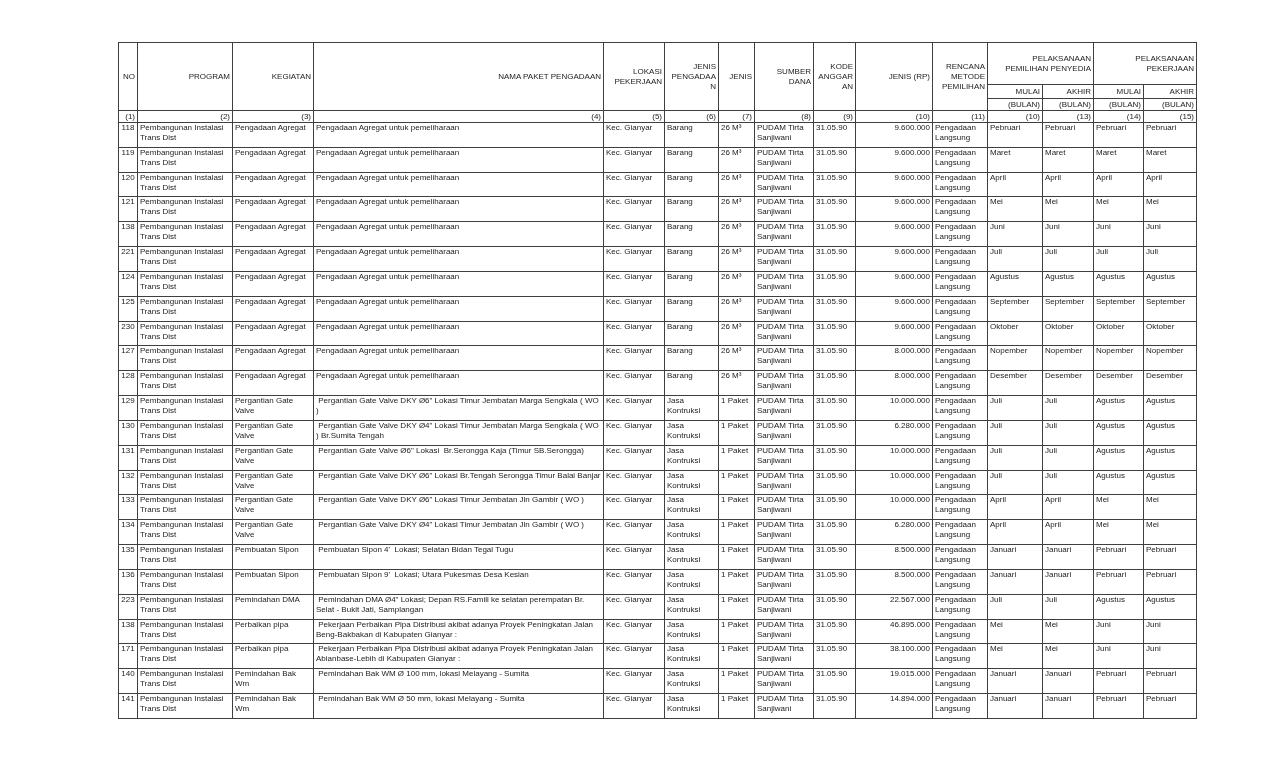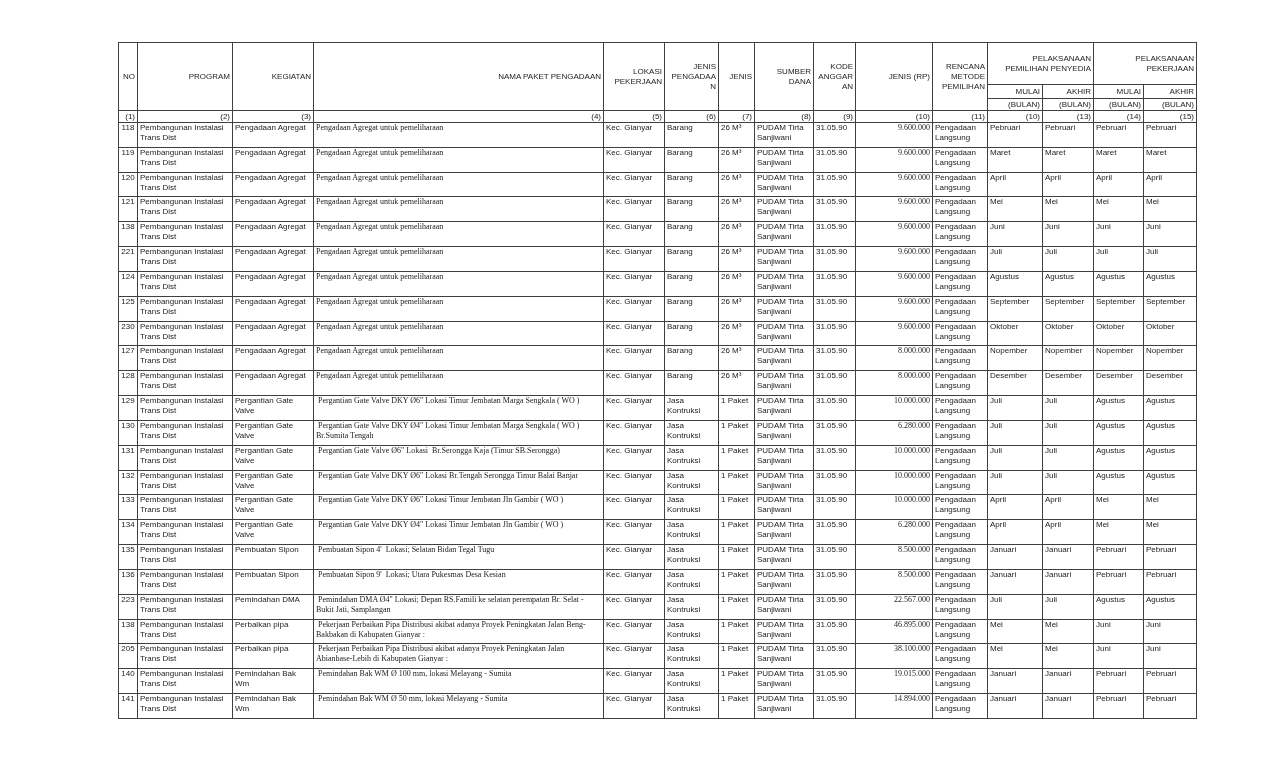--- a/index.html
+++ b/index.html
@@ -38,22 +38,22 @@
   thead tr.r-main  { height: 42px; }
   thead tr.r-sub   { height: 14px; }
   thead tr.r-bulan { height: 12px; }
   thead tr.r-nums  { height: 12px; }
   tbody tr { height: 24.83px; }
   tbody td {
     vertical-align: top;
     padding-top: 1px;
   }
   td.c-no   { text-align: center; padding-right: 3px; }
-  td.c-pagu { text-align: right; padding-right: 3px; font-family: Liberation Serif, serif; }
-  td.c-nama { white-space: pre-wrap; padding-left: 3px; font-family: Liberation Serif, serif; }
+  td.c-pagu { text-align: right; padding-right: 3px; }
+  td.c-nama { white-space: pre-wrap; padding-left: 3px; }
 </style>
 </head>
 <body>
 
 <div class="sheet">
   <table class="grid">
     <colgroup>
       <col style="width:19px">
         <col style="width:95px">
         <col style="width:81px">
@@ -468,21 +468,21 @@
     <td class="c-sum">PUDAM Tirta Sanjiwani</td>
     <td class="c-kode">31.05.90</td>
     <td class="c-pagu">46.895.000</td>
     <td class="c-ren">Pengadaan Langsung</td>
     <td class="c-m1">Mei</td>
     <td class="c-a1">Mei</td>
     <td class="c-m2">Juni</td>
     <td class="c-a2">Juni</td>
   </tr>
         <tr>
-    <td class="c-no">205</td>
+    <td class="c-no">171</td>
     <td class="c-prog">Pembangunan Instalasi Trans Dist</td>
     <td class="c-keg">Perbaikan pipa</td>
     <td class="c-nama"> Pekerjaan Perbaikan Pipa Distribusi akibat adanya Proyek Peningkatan Jalan Abianbase-Lebih di Kabupaten Gianyar :</td>
     <td class="c-lok">Kec. Gianyar</td>
     <td class="c-jen">Jasa Kontruksi</td>
     <td class="c-vol">1 Paket</td>
     <td class="c-sum">PUDAM Tirta Sanjiwani</td>
     <td class="c-kode">31.05.90</td>
     <td class="c-pagu">38.100.000</td>
     <td class="c-ren">Pengadaan Langsung</td>

